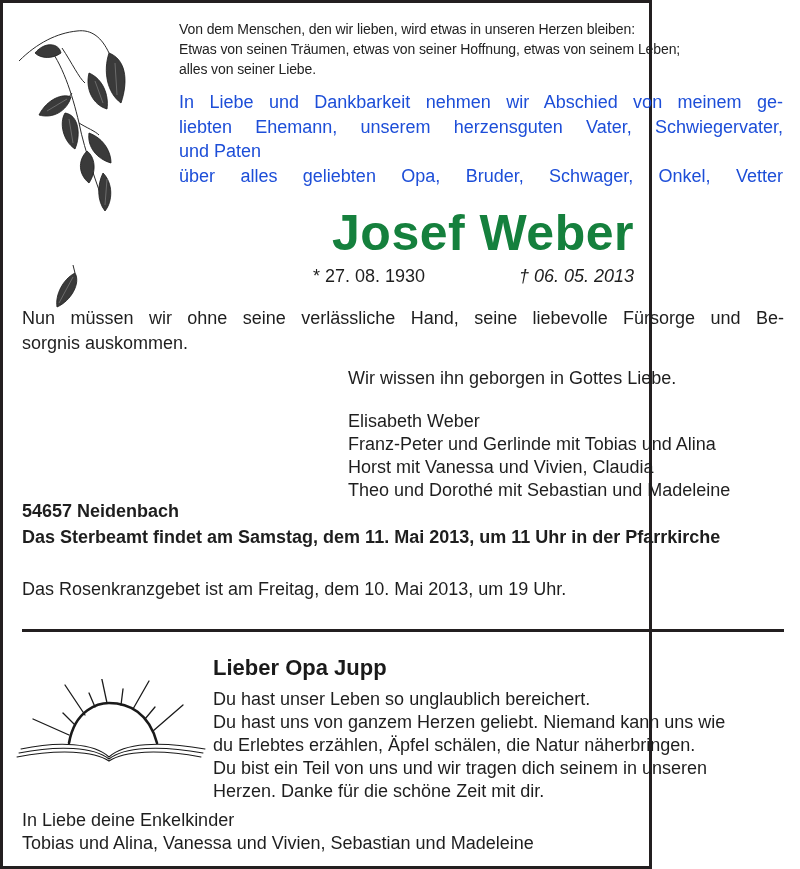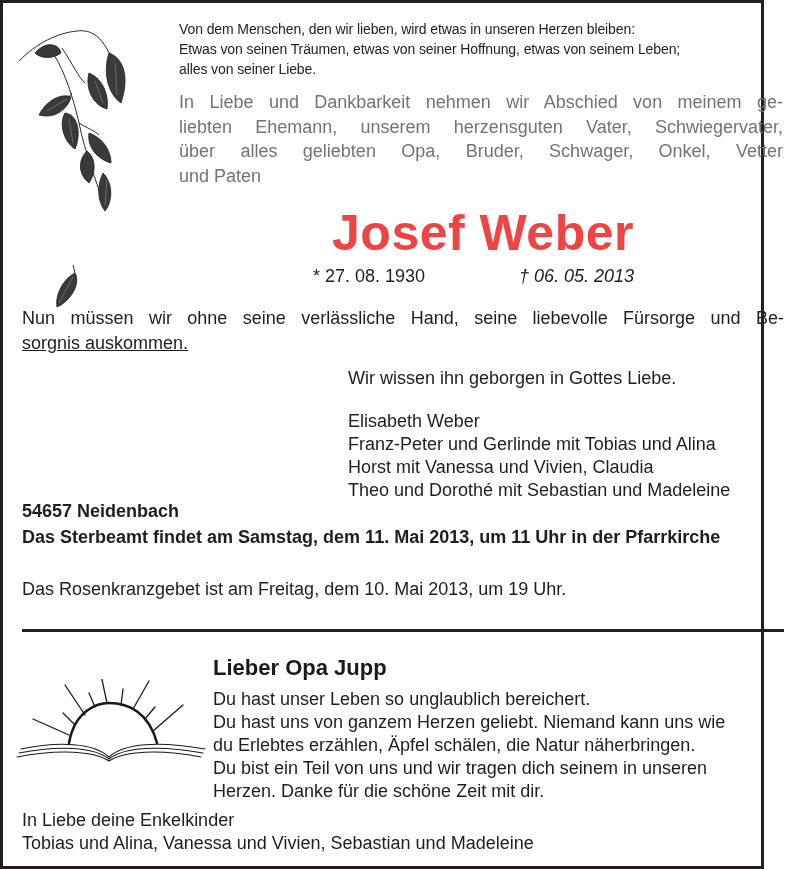--- a/index.html
+++ b/index.html
@@ -3,57 +3,57 @@
   <meta charset="utf-8">
   <style>
     * { box-sizing: border-box; margin: 0; padding: 0; }
     html, body { width: 800px; height: 869px; background: #fff; overflow: hidden; }
     body {
       font-family: "Liberation Sans", "DejaVu Sans", sans-serif;
       color: #1e1e1e;
       position: relative;
     }
     .frame {
-      position: absolute; left: 0; top: 0; width: 764px; height: 869px;
+      position: absolute; left: 0; top: 0; width: 652px; height: 869px;
       border: 3px solid #231f20;
       background: #fff;
     }
     .abs { position: absolute; }
 
     
     .leaves { left: 14px; top: 20px; width: 122px; height: 192px; }
     .fallen-leaf { left: 48px; top: 258px; width: 32px; height: 50px; }
 
     .motto {
       left: 176px; top: 16px; width: 610px;
       font-size: 14px; line-height: 20px; color: #222;
       letter-spacing: -0.1px;
     }
     .intro {
       left: 176px; top: 87px; width: 604px;
       font-size: 18px; line-height: 24.5px; text-align: justify;
-      color: #737373;
+      color: #1d4ed8;
     }
     .intro .line { display: block; text-align: justify; text-align-last: justify; }
     .intro .line.last { text-align-last: left; }
 
     .name {
       left: 300px; top: 199px; width: 360px; text-align: center;
       font-size: 50px; font-weight: bold; letter-spacing: 0.5px;
-      color: #ef4444; line-height: 62px;
+      color: #15803d; line-height: 62px;
     }
     .birth { left: 310px; top: 261px; font-size: 18px; line-height: 24px; }
     .death { left: 516px; top: 261px; font-size: 18px; line-height: 24px; font-style: italic; }
 
     .nun {
       left: 19px; top: 303px; width: 762px;
       font-size: 18px; line-height: 24.5px;
     }
     .nun .line { display: block; text-align: justify; text-align-last: justify; }
-    .nun .line.last { text-align-last: left; text-decoration: underline; }
+    .nun .line.last { text-align-last: left; }
 
     .mourners {
       left: 345px; top: 364px; width: 440px;
       font-size: 18px; line-height: 23px;
     }
     .mourners .faith { margin-bottom: 20px; display: block; }
     .mourners .row { display: block; }
 
     .city {
       left: 19px; top: 496px; font-size: 18px; font-weight: bold; line-height: 24px;
@@ -123,22 +123,22 @@
 
   <div class="abs motto">
     <div>Von dem Menschen, den wir lieben, wird etwas in unseren Herzen bleiben:</div>
     <div>Etwas von seinen Träumen, etwas von seiner Hoffnung, etwas von seinem Leben;</div>
     <div>alles von seiner Liebe.</div>
   </div>
 
   <div class="abs intro">
     <span class="line">In Liebe und Dankbarkeit nehmen wir Abschied von meinem ge-</span>
     <span class="line">liebten Ehemann, unserem herzensguten Vater, Schwiegervater,</span>
+    <span class="line last">und Paten</span>
     <span class="line">über alles geliebten Opa, Bruder, Schwager, Onkel, Vetter</span>
-    <span class="line last">und Paten</span>
   </div>
 
   <div class="abs name">Josef Weber</div>
   <div class="abs birth">* 27. 08. 1930</div>
   <div class="abs death">† 06. 05. 2013</div>
 
   <div class="abs nun">
     <span class="line">Nun müssen wir ohne seine verlässliche Hand, seine liebevolle Fürsorge und Be-</span>
     <span class="line last">sorgnis auskommen.</span>
   </div>

